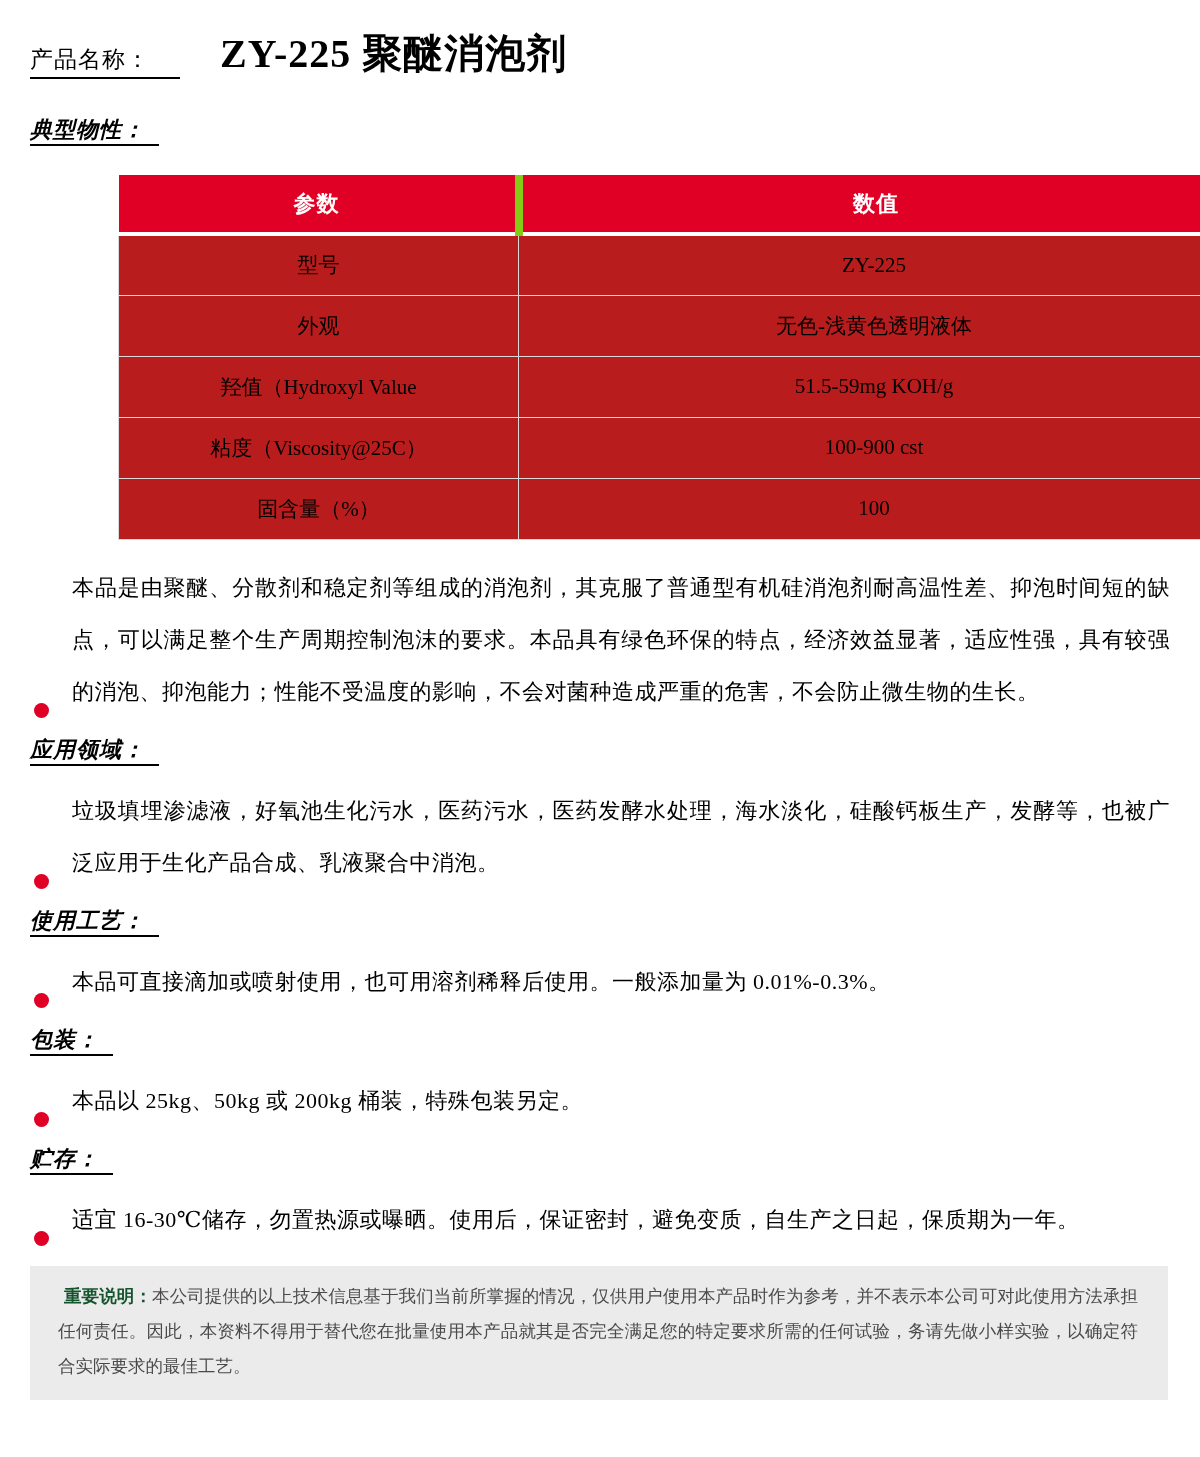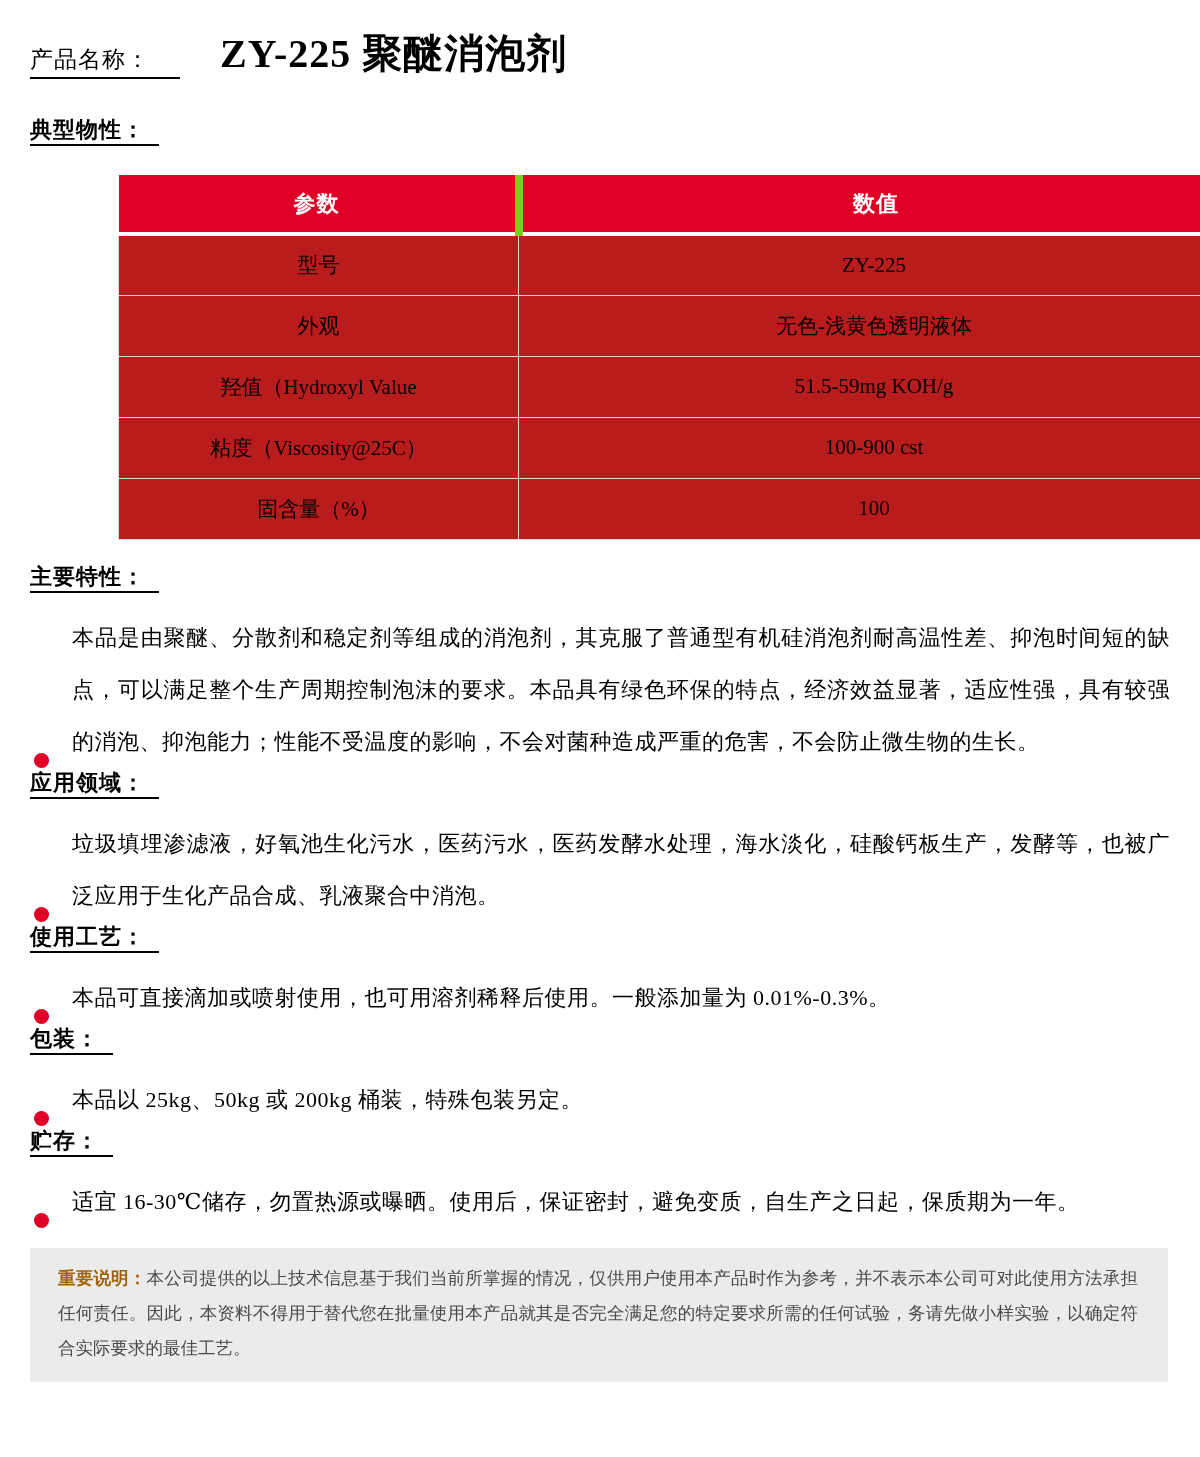--- a/index.html
+++ b/index.html
@@ -34,21 +34,21 @@
     letter-spacing: 1px;
   }
   .title-main {
     font-size: 40px;
     font-weight: bold;
     margin-left: 40px;
     letter-spacing: 1px;
   }
 
   
-  .heading { line-height: 30px; }
+  .heading { margin-top: 17px; line-height: 30px; font-style: italic; }
   .heading .u {
     font-size: 22px;
     font-weight: bold;
     border-bottom: 2px solid #000;
     padding-bottom: 2px;
     padding-right: 14px;
     letter-spacing: 1px;
   }
 
   
@@ -102,21 +102,21 @@
   .notice {
     margin-top: 20px;
     width: 1138px;
     background: var(--notice-bg);
     color: var(--notice-text);
     padding: 13px 30px 16px 28px;
     font-size: 17.5px;
     line-height: 35px;
     text-align: justify;
   }
-  .notice-label { font-weight: bold; color: #a16207; }
+  .notice-label { font-weight: bold; color: #14532d; margin-left: 6px; }
 </style>
 </head>
 <body>
 
 <div class="page">
 
   <div class="title-row">
     <span class="title-label">产品名称：</span>
     <span class="title-main">ZY-225 聚醚消泡剂</span>
   </div>
@@ -153,23 +153,20 @@
         <td>粘度（Viscosity@25C）</td>
         <td>100-900 cst</td>
       </tr>
       <tr>
         <td>固含量（%）</td>
         <td>100</td>
       </tr>
     </tbody>
   </table>
 
-  <div class="heading">
-    <span class="u">主要特性：</span>
-  </div>
   <div class="bullets">
     <div class="bullet-item">
       <span class="bullet-dot"></span>
       <div class="bullet-text">本品是由聚醚、分散剂和稳定剂等组成的消泡剂，其克服了普通型有机硅消泡剂耐高温性差、抑泡时间短的缺点，可以满足整个生产周期控制泡沫的要求。本品具有绿色环保的特点，经济效益显著，适应性强，具有较强的消泡、抑泡能力；性能不受温度的影响，不会对菌种造成严重的危害，不会防止微生物的生长。</div>
     </div>
   </div>
 
   <div class="heading">
     <span class="u">应用领域：</span>
   </div>

